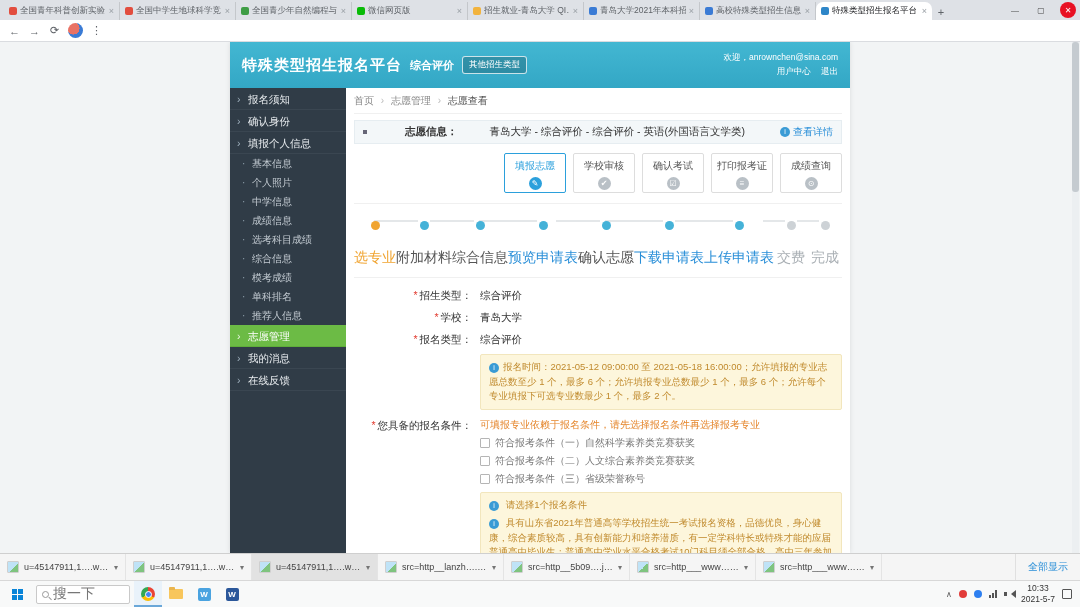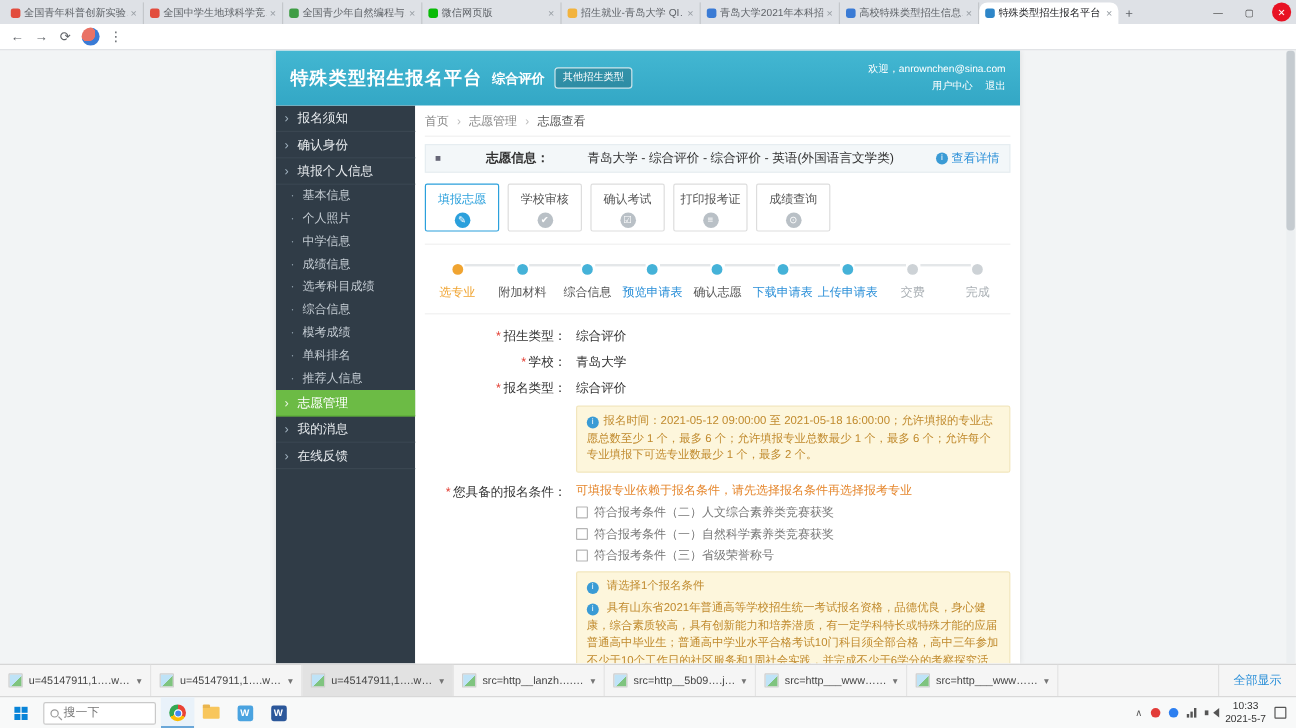--- a/index.html
+++ b/index.html
@@ -53,35 +53,35 @@
   .breadcrumb { font-size:10px; color:#888; padding-bottom:5px; border-bottom:1px solid #f0f0f0; }
   .bc-sep { margin:0 4px; color:#bbb; }
   .bc-cur { color:#555; }
 
   .info-bar { margin-top:6px; background:#f3f7f9; border:1px solid #e6edf1; height:24px; display:flex; align-items:center; padding:0 8px; font-size:10.5px; color:#333;gap:32px; }
   .info-sq { width:4px; height:4px; background:#667; margin-right:6px; flex:none; }
   .info-label { font-weight:bold; }
   .detail-link { margin-left:auto; color:#2a8fd8; font-size:10px; display:flex; align-items:center; gap:3px; }
   .i-circle { width:10px; height:10px; border-radius:50%; background:#3a9bd5; color:#fff; font-size:7px; line-height:10px; text-align:center; font-style:normal; flex:none; display:inline-block; }
 
-  .step-tabs { display:flex; gap:7px; margin-top:9px; }
+  .step-tabs { display:flex; gap:7px; margin-top:9px;justify-content:flex-end; }
   .step-tab { width:62px; height:40px; border:1px solid #ddd; border-radius:2px; text-align:center; color:#555; background:#fff; }
   .step-tab .lbl { font-size:10px; margin-top:5px; }
   .step-tab .circ { width:13px; height:13px; border-radius:50%; background:#b9c0c6; color:#fff; font-size:8px; line-height:13px; margin:4px auto 0; }
   .step-tab.active { border-color:#2ba0dc; color:#2ba0dc; }
   .step-tab.active .circ { background:#2ba0dc; }
 
   .progress { margin-top:10px; border-top:1px solid #f0f0f0; padding-top:12px; display:flex; }
   .pstep { flex:1; position:relative; text-align:center; }
   .pstep::before { content:""; position:absolute; top:4px; left:calc(-50% + 6px); width:calc(100% - 12px); height:2px; background:#e4e7e9; }
   .pstep:first-child::before { display:none; }
   .dot { position:relative; display:inline-block; width:9px; height:9px; border-radius:50%; background:#45b2d8; z-index:1; }
   .dot.cur { background:#f0a431; }
   .dot.pend { background:#cdd2d6; }
-  .plabel { font-size:10px; margin-top:3px; color:#555; white-space:nowrap; }
+  .plabel { font-size:14px; margin-top:15px; color:#555; white-space:nowrap; }
   .plabel.cur { color:#f0a431; }
   .plabel.lnk { color:#2a8fd8; }
   .plabel.pend { color:#aab0b5; }
 
   .form { margin-top:10px; border-top:1px solid #f0f0f0; padding-top:10px; font-size:10.5px; }
   .frow { display:flex; margin-bottom:7px; }
   .flabel { width:118px; text-align:right; color:#333; flex:none; padding-top:1px; }
   .req { color:#e23b30; margin-right:2px; }
   .fvalue { margin-left:8px; color:#333; padding-top:1px; }
   .fcol { margin-left:8px; flex:1; min-width:0; }
@@ -103,21 +103,21 @@
   .dl-thumb { width:12px; height:12px; border:1px solid #cfcfcf; background:linear-gradient(135deg,#bfe3f7 0 55%,#7fc47f 55% 100%); border-radius:1px; flex:none; }
   .dl-name { flex:1; white-space:nowrap; overflow:hidden; text-overflow:ellipsis; }
   .dl-chev { color:#757575; font-size:8px; flex:none; }
   .dl-showall { margin-left:auto; display:flex; align-items:center; padding:0 12px; color:#2a8fd8; font-size:10px; border-left:1px solid #e0e0e0; }
 
   
   .taskbar { height:27px; background:#f8f9f9; border-top:1px solid #d8d8d8; display:flex; align-items:center; padding:0 2px; }
   .tb-btn { width:30px; height:100%; display:flex; align-items:center; justify-content:center; }
   .win-logo { width:11px; height:11px; display:grid; grid-template-columns:1fr 1fr; grid-template-rows:1fr 1fr; gap:1px; }
   .win-logo i { background:#0884d8; }
-  .tsearch { width:94px; height:19px; background:#fff; border:1px solid #c9c9c9; border-radius:2px; display:flex; align-items:center; gap:4px; padding:0 5px; font-size:10px; color:#777; margin:0 4px; }
+  .tsearch { width:94px; height:19px; background:#fff; border:1px solid #c9c9c9; border-radius:2px; display:flex; align-items:center; gap:4px; padding:0 5px; font-size:14px; color:#777; margin:0 4px; }
   .mag { width:7px; height:7px; border:1.4px solid #999; border-radius:50%; position:relative; flex:none; }
   .mag::after { content:""; position:absolute; width:4px; height:1.4px; background:#999; transform:rotate(45deg); left:5px; top:6px; }
   .task-ic { width:28px; height:100%; display:flex; align-items:center; justify-content:center; position:relative; }
   .task-ic.running { background:#e9f2fa; box-shadow:inset 0 -2px 0 #6aa7d8; }
   .chrome-ic { width:14px; height:14px; border-radius:50%; background:conic-gradient(#ea4335 0 120deg,#fbbc05 120deg 240deg,#34a853 240deg 360deg); position:relative; }
   .chrome-ic::after { content:""; position:absolute; inset:3.5px; background:#4285f4; border:1.5px solid #fff; border-radius:50%; }
   .folder-ic { width:14px; height:10px; background:#f8c65c; border-radius:1px; position:relative; }
   .folder-ic::before { content:""; position:absolute; top:-2px; left:0; width:6px; height:3px; background:#eab54e; border-radius:1px 1px 0 0; }
   .wsq { width:13px; height:13px; border-radius:2px; color:#fff; font-size:8px; font-weight:bold; display:flex; align-items:center; justify-content:center; }
   .wsq.wps { background:#4aa3e0; }
@@ -302,25 +302,25 @@
           <div class="notice">
             <i class="i-circle">i</i><span>报名时间：2021-05-12 09:00:00 至 2021-05-18 16:00:00；允许填报的专业志愿总数至少 1 个，最多 6 个；允许填报专业总数最少 1 个，最多 6 个；允许每个专业填报下可选专业数最少 1 个，最多 2 个。</span>
           </div>
 
           <div class="frow">
             <div class="flabel"><span class="req">*</span><span>您具备的报名条件：</span></div>
             <div class="fcol">
               <div class="hint">可填报专业依赖于报名条件，请先选择报名条件再选择报考专业</div>
               <label class="chk">
                   <span class="box"></span>
-                  <span>符合报考条件（二）人文综合素养类竞赛获奖</span>
+                  <span>符合报考条件（一）自然科学素养类竞赛获奖</span>
                 </label>
               <label class="chk">
                   <span class="box"></span>
-                  <span>符合报考条件（一）自然科学素养类竞赛获奖</span>
+                  <span>符合报考条件（二）人文综合素养类竞赛获奖</span>
                 </label>
               <label class="chk">
                   <span class="box"></span>
                   <span>符合报考条件（三）省级荣誉称号</span>
                 </label>
               <div class="notice notice-inner">
                 <div class="nline"><i class="i-circle">i</i> <span>请选择1个报名条件</span></div>
                 <div class="nline"><i class="i-circle">i</i> <span>具有山东省2021年普通高等学校招生统一考试报名资格，品德优良，身心健康，综合素质较高，具有创新能力和培养潜质，有一定学科特长或特殊才能的应届普通高中毕业生；普通高中学业水平合格考试10门科目须全部合格，高中三年参加不少于10个工作日的社区服务和1周社会实践，并完成不少于6学分的考察探究活动（研究性学习、研学旅行、野外考察等）。符合以下条件之一者，均可申请报名。学校将组织专家审核小组对考生提交的书面材料进行评审，主要参考考生获奖情况、高中综合表现、个人陈述，原则上按照不低于招生计划数的6倍，择优选拔确定通过初试的考生名单。</span></div>
               </div>
             </div>

